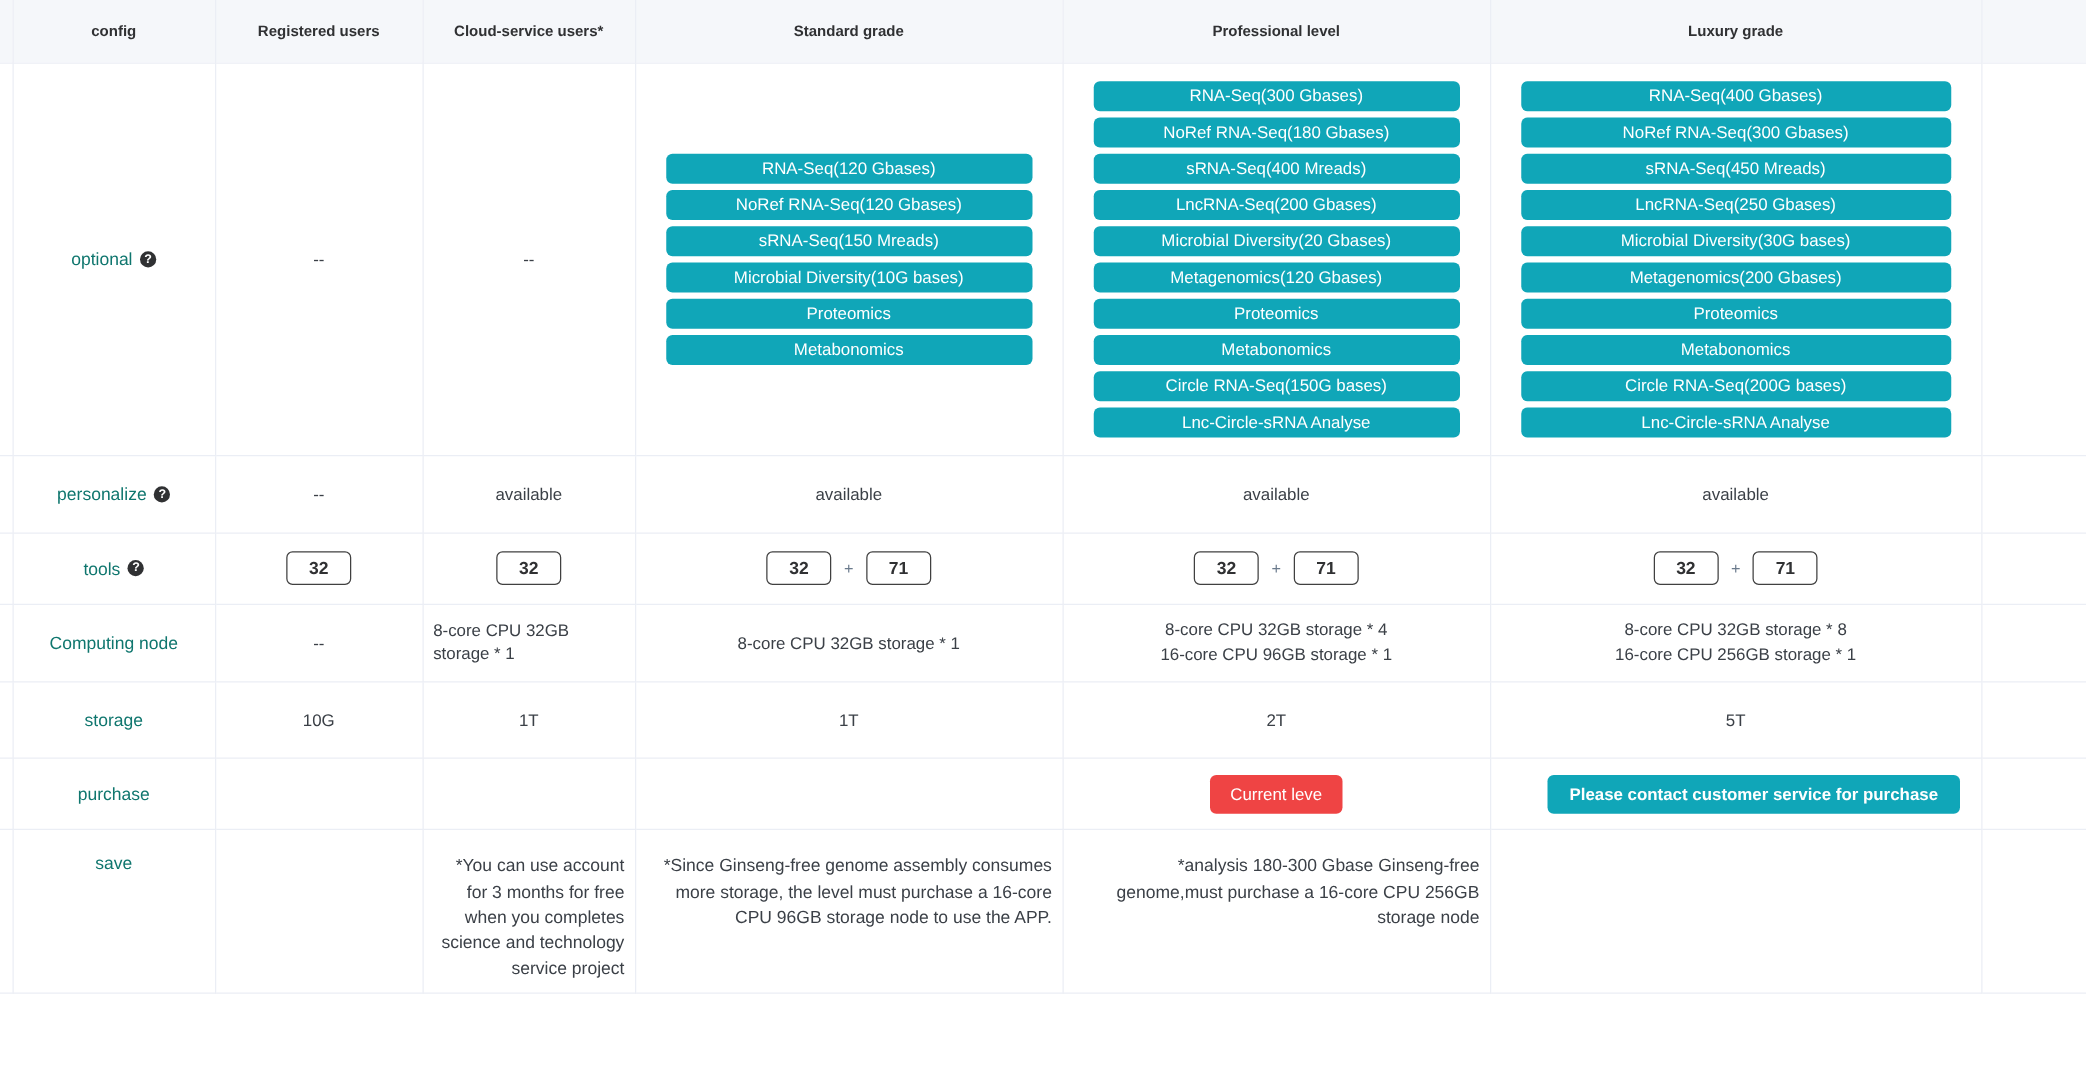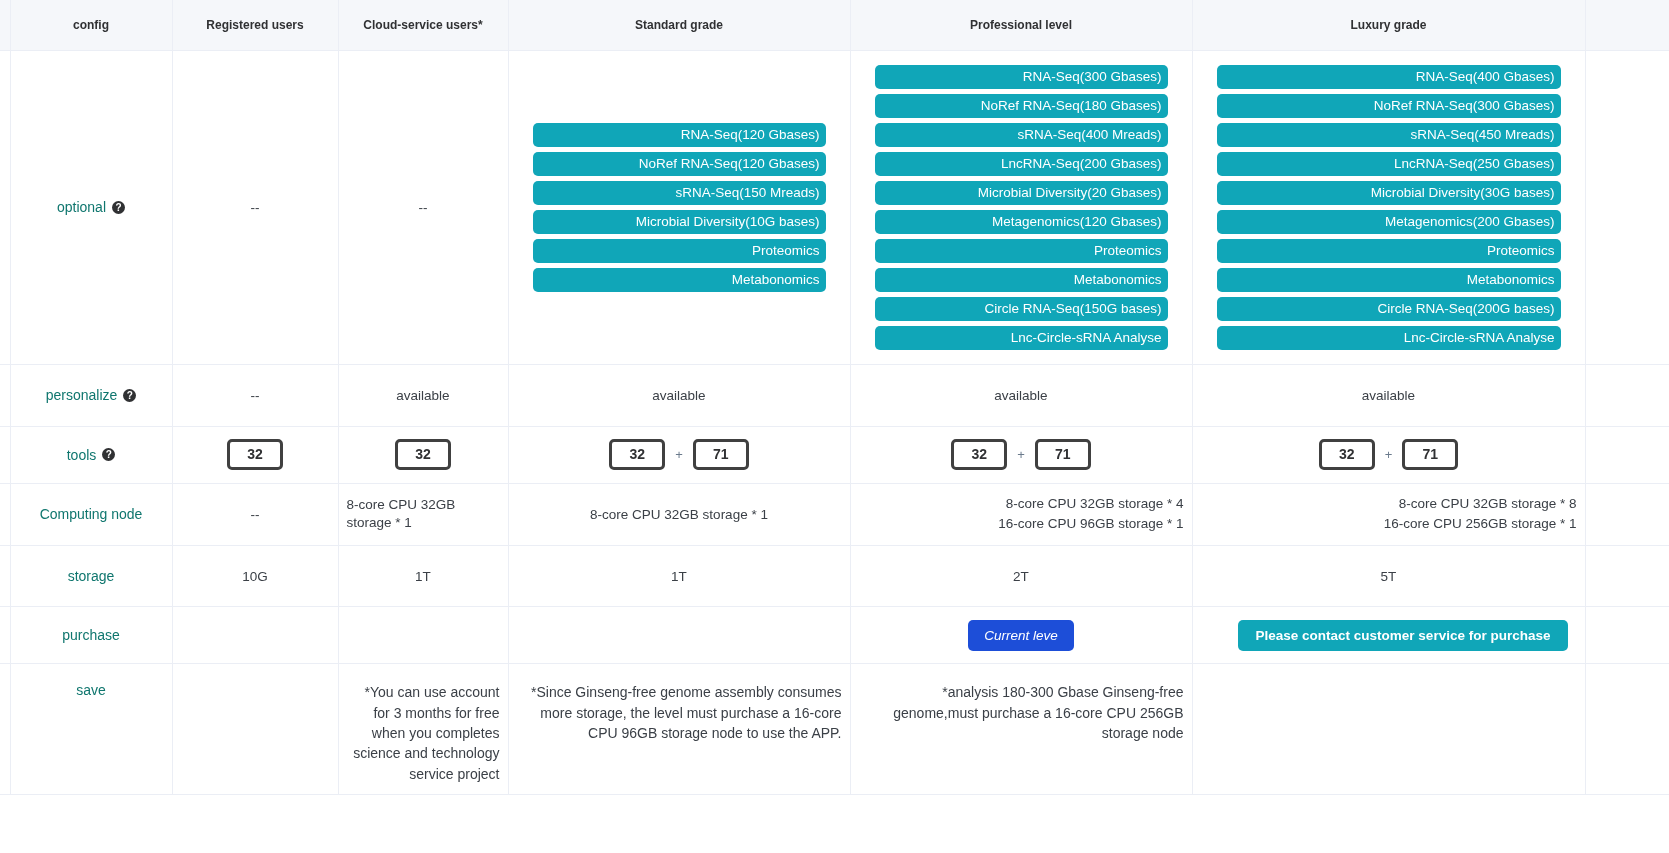--- a/index.html
+++ b/index.html
@@ -104,71 +104,70 @@
     padding: 4px 16px;
   }
   .opt-btn {
     background: #10a6b8;
     color: #ffffff;
     border: none;
     border-radius: 5px;
     height: 24px;
     line-height: 24px;
     font-size: 13.5px;
-    text-align: right;
+    text-align: center;
     font-family: "Liberation Sans", sans-serif;
     cursor: pointer;
     white-space: nowrap;
     overflow: hidden;
     text-overflow: ellipsis;
     padding: 0 6px;
   }
 
   .tools-wrap {
     display: flex;
     align-items: center;
     justify-content: center;
     gap: 10px;
   }
   .tool-chip {
     display: inline-block;
     min-width: 32px;
     padding: 5px 9px;
-    border: 3px solid #404040;
+    border: 1px solid #404040;
     border-radius: 5px;
     background: #ffffff;
     font-weight: bold;
     font-size: 14px;
     color: #303133;
     line-height: 1.1;
     text-align: center;
     cursor: pointer;
   }
   .tool-plus {
     color: #6a7a8c;
     font-size: 13px;
   }
 
-  .multi-line div { line-height: 1.55; text-align: right; }
+  .multi-line div { line-height: 1.55; }
 
   .cell-left {
     text-align: left;
     line-height: 1.35;
   }
 
   .btn-current {
-    background: #1d4ed8;
+    background: #ef4444;
     color: #fff;
     border: none;
     border-radius: 5px;
     padding: 8px 16px;
     font-size: 13.5px;
     font-family: "Liberation Sans", sans-serif;
     cursor: pointer;
-    font-style: italic;
   }
   .btn-contact {
     background: #10a6b8;
     color: #fff;
     border: none;
     border-radius: 5px;
     padding: 8px 18px;
     font-size: 13.5px;
     font-weight: bold;
     font-family: "Liberation Sans", sans-serif;

